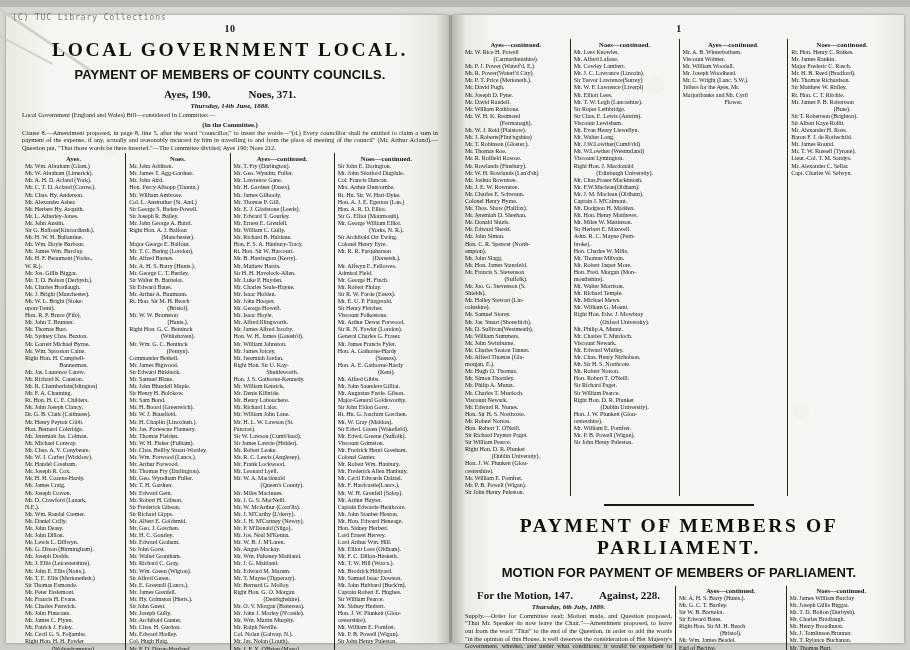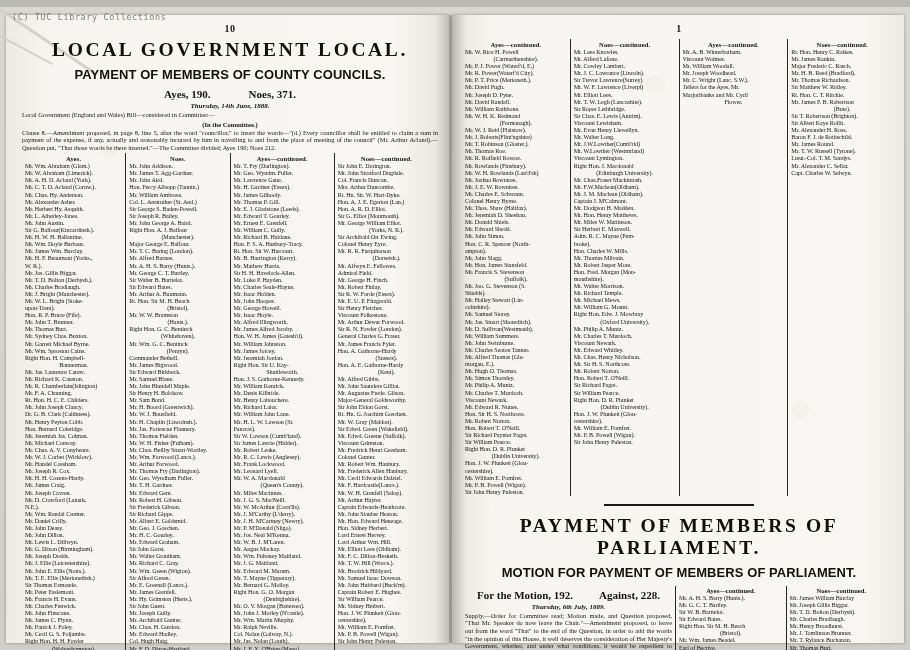--- a/index.html
+++ b/index.html
@@ -658,21 +658,21 @@
 
     <hr class="rule-thick">
 
     <h1 class="bill-title">PAYMENT OF MEMBERS OF PARLIAMENT.</h1>
     <h2 class="section-title">MOTION FOR PAYMENT OF MEMBERS OF PARLIAMENT.</h2>
 
     <div class="two-col-wrap">
 
       <div class="col" style="flex: 2 1 0; border-left:none;">
         <div class="tally two-up">
-          <span>For the Motion, 192.</span>
+          <span>For the Motion, 147.</span>
           <span>Against, 228.</span>
         </div>
         <div class="sitting-date">Thursday, 6th July, 1889.</div>
         <p class="narrative">Supply.—Order for Committee read; Motion made, and Question proposed, "That Mr. Speaker do now leave the Chair."—Amendment proposed, to leave out from the word "That" to the end of the Question, in order to add the words "in the opinion of this House, it well deserves the consideration of Her Majesty's Government, whether, and under what conditions, it would be expedient to revert to the ancient custom of paying Members for their services in Parliament" (Mr. Fenwick),—instead thereof.—Question put, "That the words proposed to be left out stand part of the Question."—The House divided; Ayes 192, Noes 135.</p>
 
       </div>
 
       <div class="col">
         <div class="narrow-head">Ayes—continued.</div>
         <ul class="namelist">

